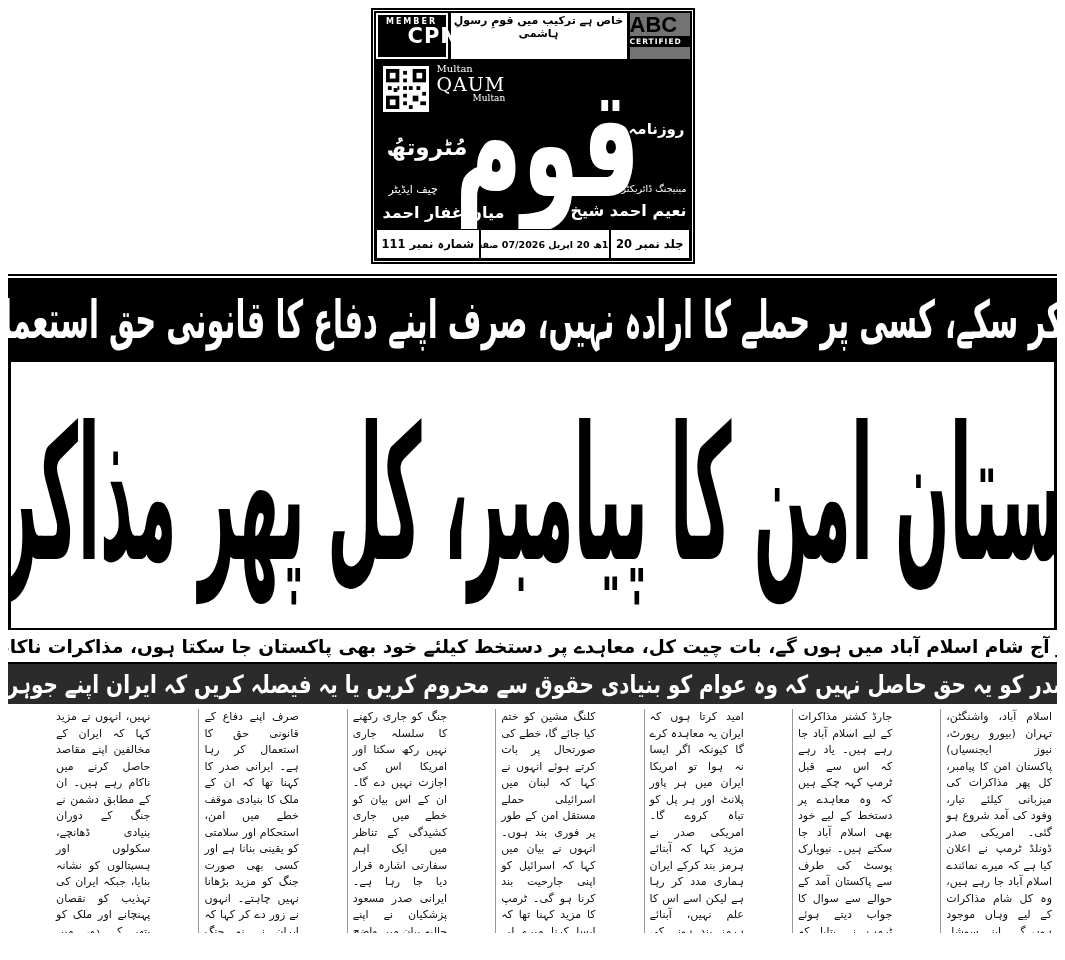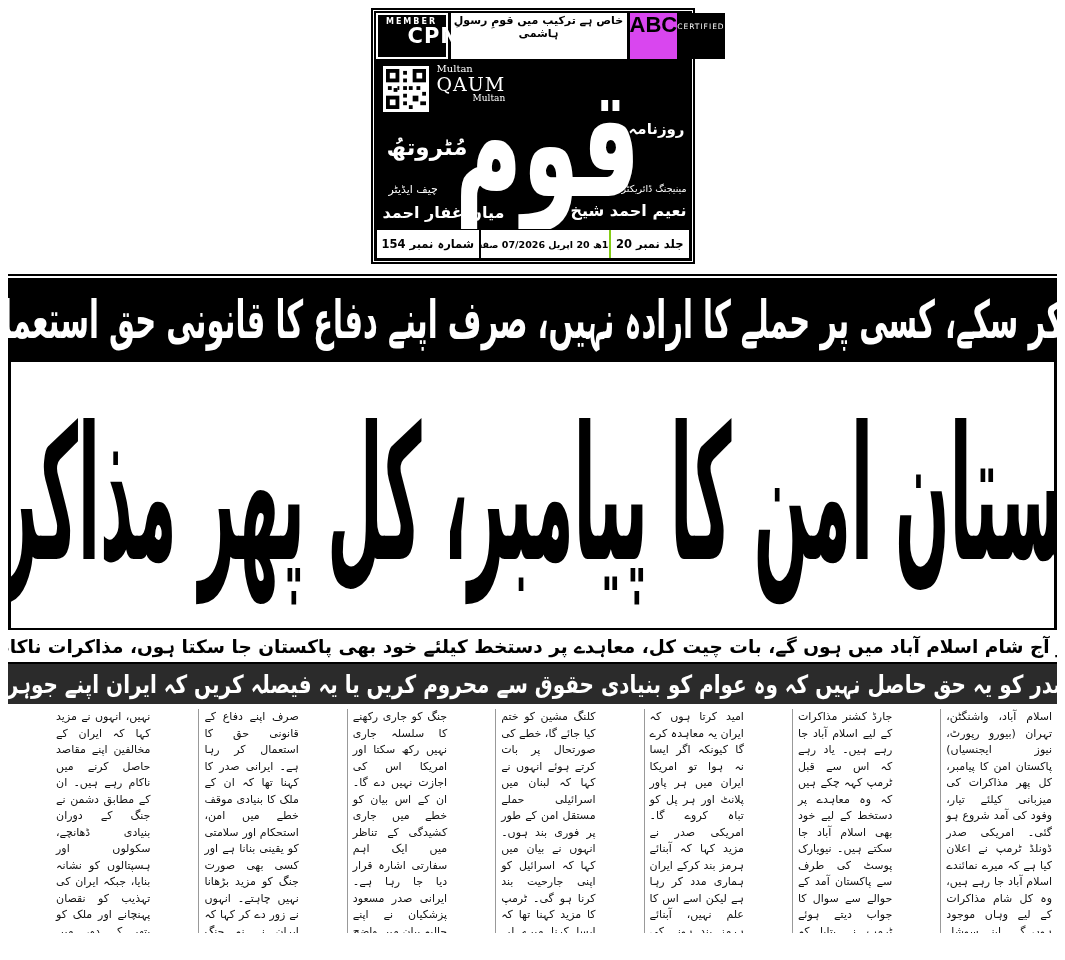--- a/index.html
+++ b/index.html
@@ -11,41 +11,41 @@
   .masthead { width:324px; height:256px; margin:2px auto 4px auto; background:#000;
               border:2px solid #000; box-shadow: inset 0 0 0 1px #fff; position:relative; }
   .mh-top { display:flex; height:52px; padding:3px; gap:3px; }
   .cpne-badge { width:72px; background:#000; border:2px solid #fff; color:#fff; text-align:center; padding-top:2px; }
   .cpne-member { font-size:8px; letter-spacing:2px; font-weight:bold; }
   .cpne-name { font-size:21px; font-weight:bold; letter-spacing:1px; line-height:1;padding-left:30px; }
   .tagline-box { flex:1; background:#fff; color:#000; direction:rtl; text-align:center;
                  display:flex; flex-direction:row; justify-content:center; gap:1px; padding:1px 2px; }
   .tagline-1 { font-size:11px; font-weight:bold; }
   .tagline-2 { font-size:9.5px; font-weight:bold; border-top:1px solid #000; padding-top:1px; }
-  .abc-badge { width:60px; background:#d946ef; display:flex; flex-direction:row; }
+  .abc-badge { width:60px; background:#737373; display:flex; flex-direction:column; }
   .abc-name { font-size:22px; font-weight:900; color:#000; line-height:1.05; font-family:"Liberation Sans",sans-serif; }
-  .abc-cert { font-size:7.5px; font-weight:normal; color:#fff; background:#000; letter-spacing:1px; padding:9px 0; }
+  .abc-cert { font-size:7.5px; font-weight:bold; color:#fff; background:#000; letter-spacing:1px; padding:1px 0; }
   .mh-main { position:relative; height:166px; color:#fff; }
   .qr { position:absolute; left:10px; top:4px; width:46px; height:46px; background:#fff; padding:3px; }
   .daily-en { position:absolute; left:64px; top:2px; line-height:1.05; }
   .daily-word { font-size:10px; font-family:"DejaVu Serif",serif; }
   .qaum-word { font-size:19px; font-family:"DejaVu Serif",serif; letter-spacing:1px; }
   .multan-word { font-size:9px; text-align:right; font-family:"DejaVu Serif",serif; }
   .logo-callig { position:absolute; left:70px; right:40px; top:50%; transform:translateY(-50%) scaleY(1.65);
                  font-size:92px; font-weight:bold; text-align:center; white-space:nowrap; line-height:1; }
   .city-urdu { position:absolute; left:14px; top:72px; font-size:23px; font-weight:bold; direction:rtl; }
   .roznama { position:absolute; right:8px; top:58px; font-size:15px; font-weight:bold; direction:rtl; }
   .chief-ed-label { position:absolute; left:16px; bottom:32px; font-size:11px; direction:rtl; }
   .chief-ed-name { position:absolute; left:10px; bottom:6px; font-size:16px; font-weight:bold; direction:rtl; }
   .md-label { position:absolute; right:6px; bottom:34px; font-size:9.5px; direction:rtl; }
   .md-name { position:absolute; right:6px; bottom:8px; font-size:16px; font-weight:bold; direction:rtl; }
   .dateline { position:absolute; left:3px; right:3px; bottom:3px; height:30px; background:#fff; color:#000;
               display:flex; direction:rtl; align-items:stretch; border:1px solid #000; }
   .dl-cell { display:flex; align-items:center; justify-content:center; font-weight:bold; white-space:nowrap; }
-  .dl-volume { padding:0 5px; font-size:11.5px; border-left:2px solid #84cc16; }
+  .dl-volume { padding:0 5px; font-size:11.5px; border-left:2px solid #000000; }
   .dl-date { flex:1; font-size:9.5px; padding:0 3px; overflow:hidden; }
   .dl-issue { padding:0 5px; font-size:11.5px; border-right:2px solid #000; }
 
   
   .headline-block { margin-top:10px; }
   .rule { height:2px; background:#000; margin-bottom:2px; }
   .kicker { background:#000; color:#fff; height:84px; display:flex; align-items:center; justify-content:center;
             overflow:hidden; direction:rtl; }
   .kicker span { font-size:29px; font-weight:bold; white-space:nowrap; transform:scaleY(1.8); }
   .main-headline { height:268px; border-left:3px solid #000; border-right:3px solid #000; border-bottom:2px solid #000;
@@ -119,21 +119,21 @@
       <div class="city-urdu">مُٹروتھُ</div>
       <div class="roznama">روزنامہ</div>
       <div class="chief-ed-label">چیف ایڈیٹر</div>
       <div class="chief-ed-name">میاں غفار احمد</div>
       <div class="md-label">مینیجنگ ڈائریکٹر</div>
       <div class="md-name">نعیم احمد شیخ</div>
     </div>
     <div class="dateline">
       <div class="dl-cell dl-volume">جلد نمبر 20</div>
       <div class="dl-cell dl-date">بروز 02 ذوالقعد 1447ھ 20 اپریل 07/2026 صفحات 8 قیمت 30 روپے</div>
-      <div class="dl-cell dl-issue">شمارہ نمبر 154</div>
+      <div class="dl-cell dl-issue">شمارہ نمبر 111</div>
     </div>
   </div>
 
   <div class="headline-block">
     <div class="rule"></div>
     <div class="kicker">
       <span>مخالفین مقاصد حاصل نہیں کر سکے، کسی پر حملے کا ارادہ نہیں، صرف اپنے دفاع کا قانونی حق استعمال کرتے رہے ہیں: ایرانی صدر</span>
     </div>
     <div class="main-headline">
       <span>پاکستان امن کا پیامبر، کل پھر مذاکرات</span>

